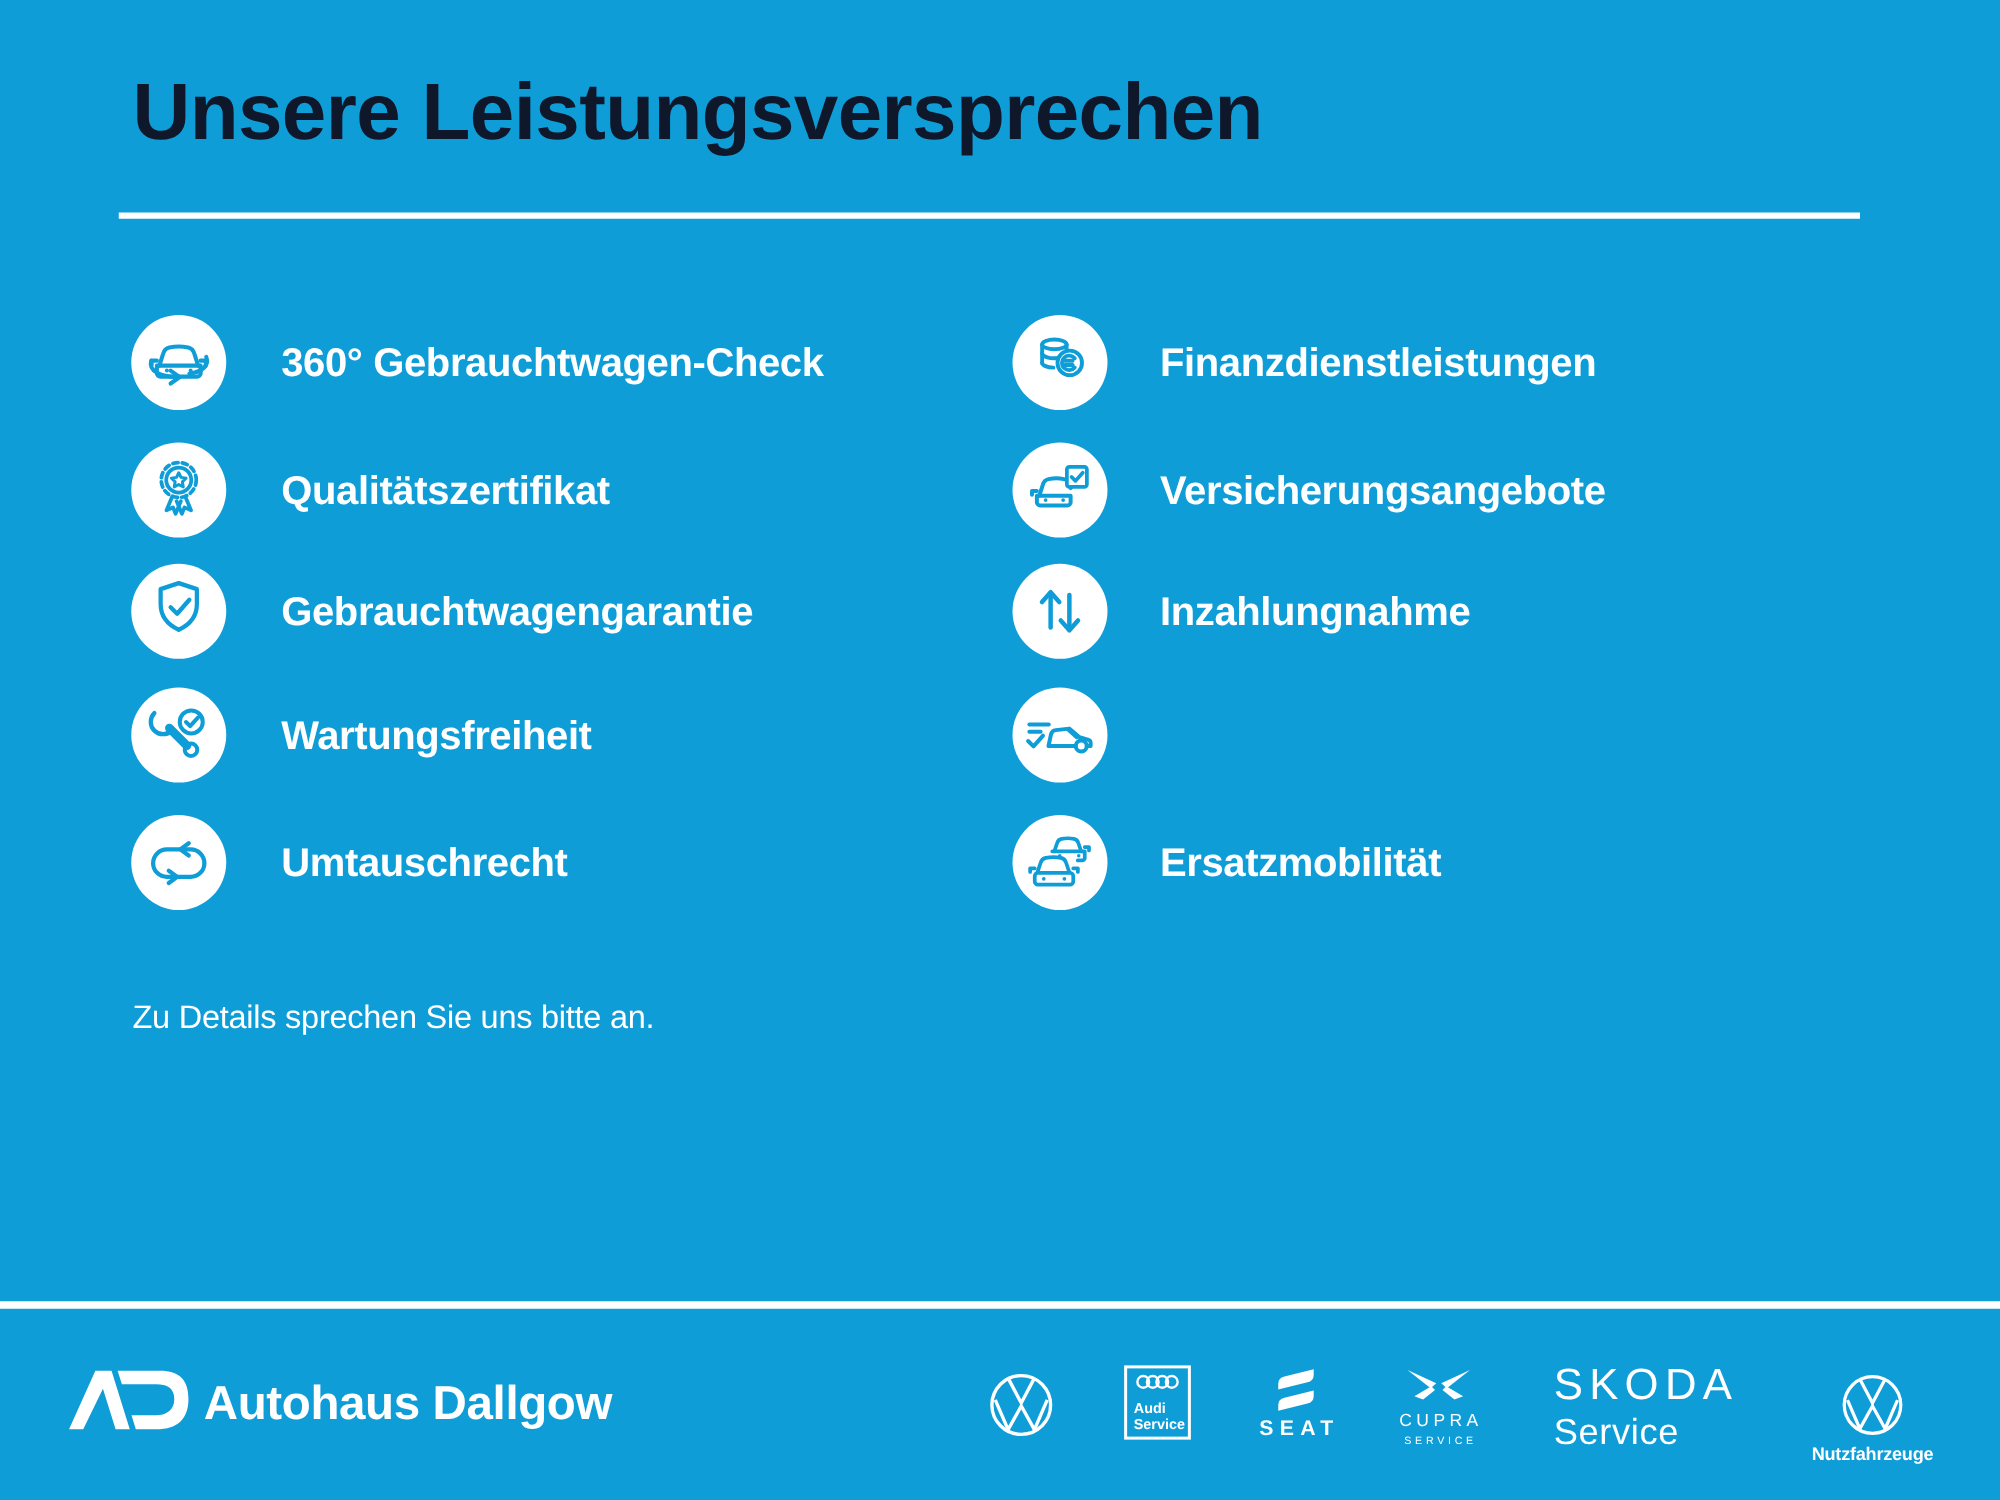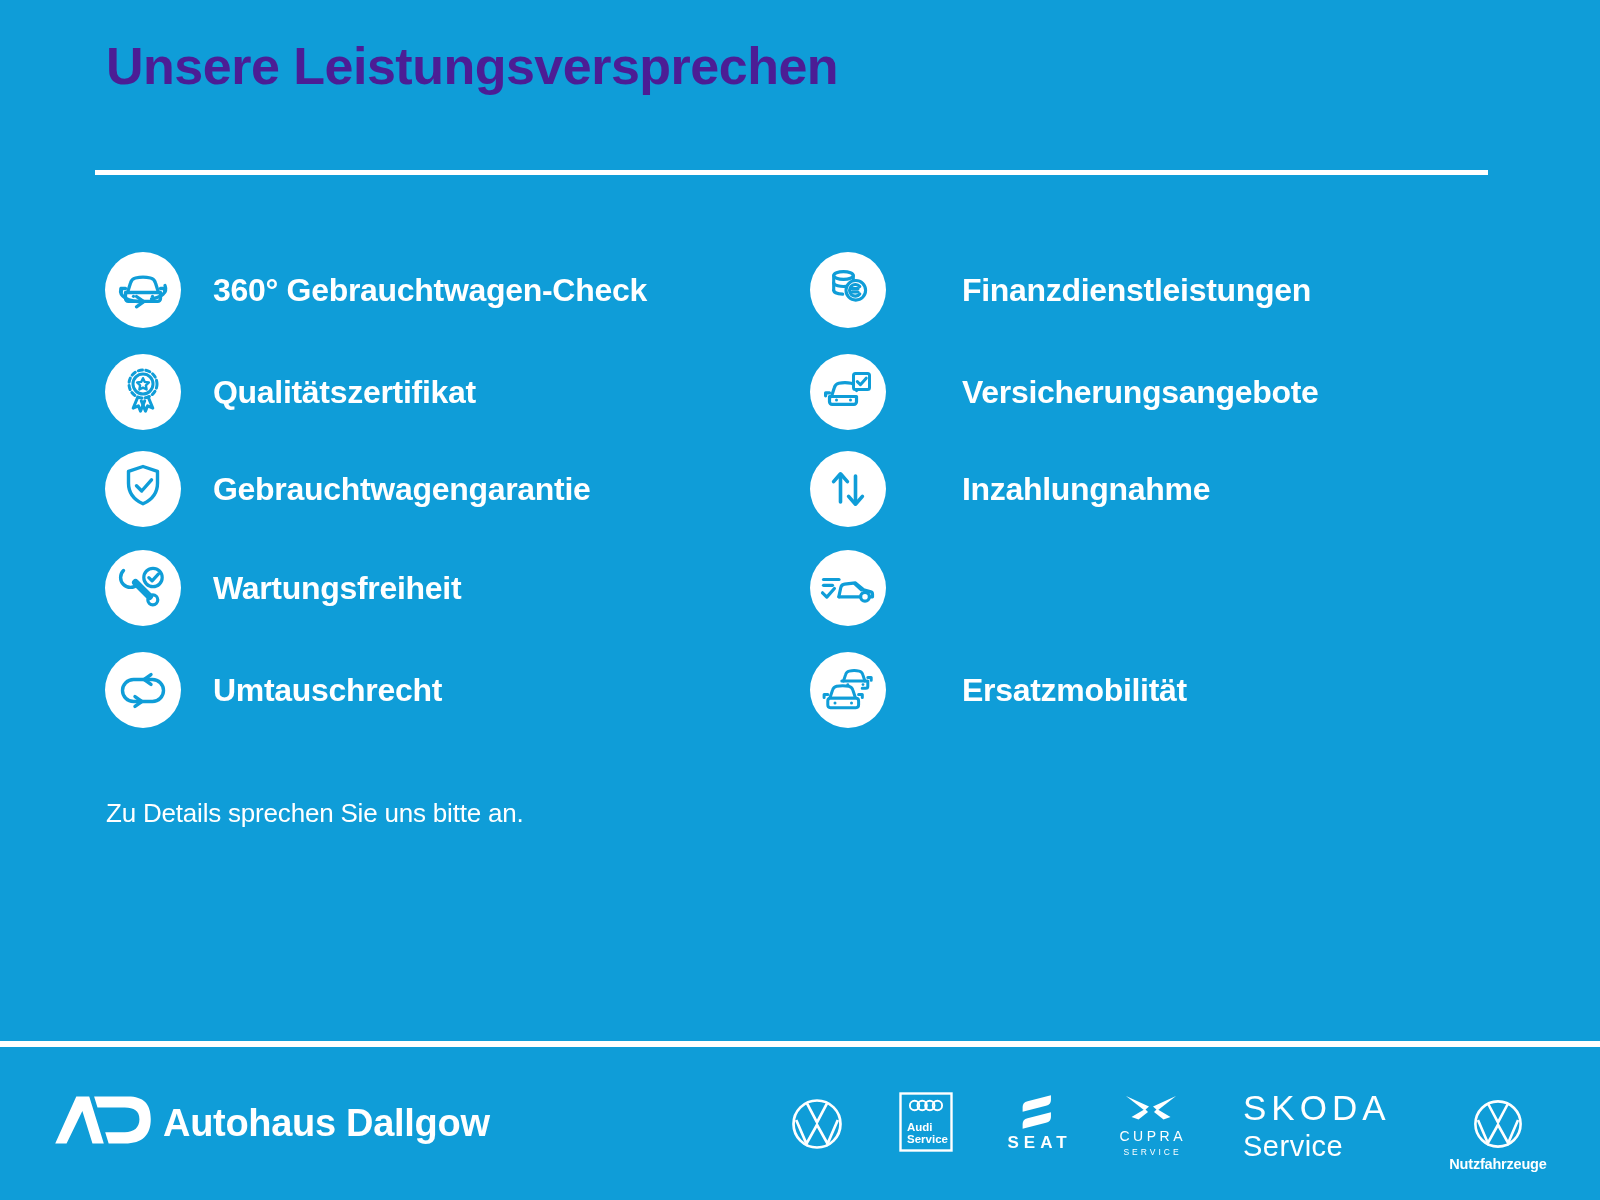--- a/index.html
+++ b/index.html
@@ -2,34 +2,34 @@
 <html><head>
 <meta charset="utf-8">
 <style>
   html,body{margin:0;padding:0;}
   .canvas{
     position:relative;width:1600px;height:1200px;overflow:hidden;
     background:#0f9dd8;color:#ffffff;
     font-family:"Liberation Sans","DejaVu Sans",sans-serif;
   }
   .page-title{
-    position:absolute;left:106px;top:36px;margin:0;
-    font-size:52px;font-weight:700;letter-spacing:-0.5px;color:#4c1d95;
+    position:absolute;left:106px;top:52px;margin:0;
+    font-size:64px;font-weight:700;letter-spacing:-0.5px;color:#0f172a;
   }
   .title-rule{position:absolute;left:95px;top:170px;width:1393px;height:5px;background:#fff;}
   .service-row{position:absolute;display:flex;align-items:center;}
   .service-row.colL{left:105px;}
-  .service-row.colR{left:810px;gap:34px;}
+  .service-row.colR{left:810px;}
   .icon-circle{
     width:76px;height:76px;border-radius:50%;background:#ffffff;
     flex:0 0 76px;display:flex;align-items:center;justify-content:center;
   }
   .icon-circle svg{width:76px;height:76px;display:block;}
   .service-label{font-size:32px;font-weight:700;letter-spacing:-0.3px;white-space:nowrap;}
-  .colL .service-label{margin-left:32px;}
+  .colL .service-label{margin-left:44px;}
   .colR .service-label{margin-left:42px;}
   .note{position:absolute;left:106px;top:798px;font-size:26px;font-weight:400;letter-spacing:-0.2px;}
   .certified{position:absolute;left:112px;top:906px;display:flex;align-items:center;}
   .certified .vw-big{width:88px;height:88px;}
   .certified-text{margin-left:37px;font-size:30px;font-weight:700;line-height:37px;}
   .footer-rule{position:absolute;left:0;top:1041px;width:1600px;height:6px;background:#fff;}
   .ad-logo{position:absolute;left:52px;top:1090px;width:102px;height:60px;}
   .dealer-name{position:absolute;left:163px;top:1102px;font-size:38px;font-weight:700;letter-spacing:-0.3px;}
   .vw-footer{position:absolute;left:790px;top:1097px;width:54px;height:54px;}
   .audi-box{position:absolute;left:899px;top:1092px;width:54px;height:60px;}

